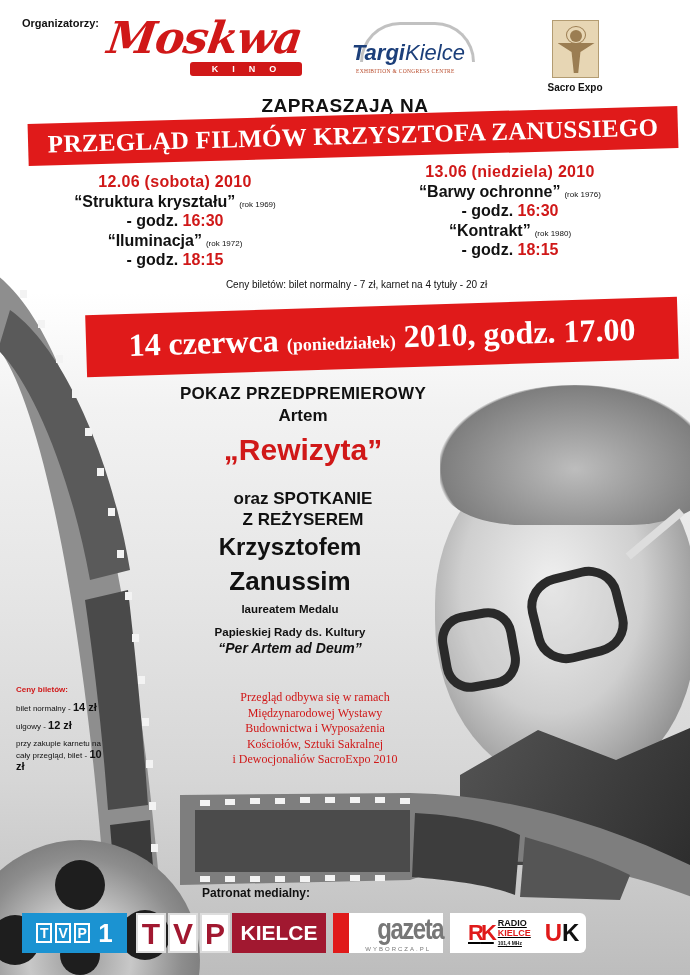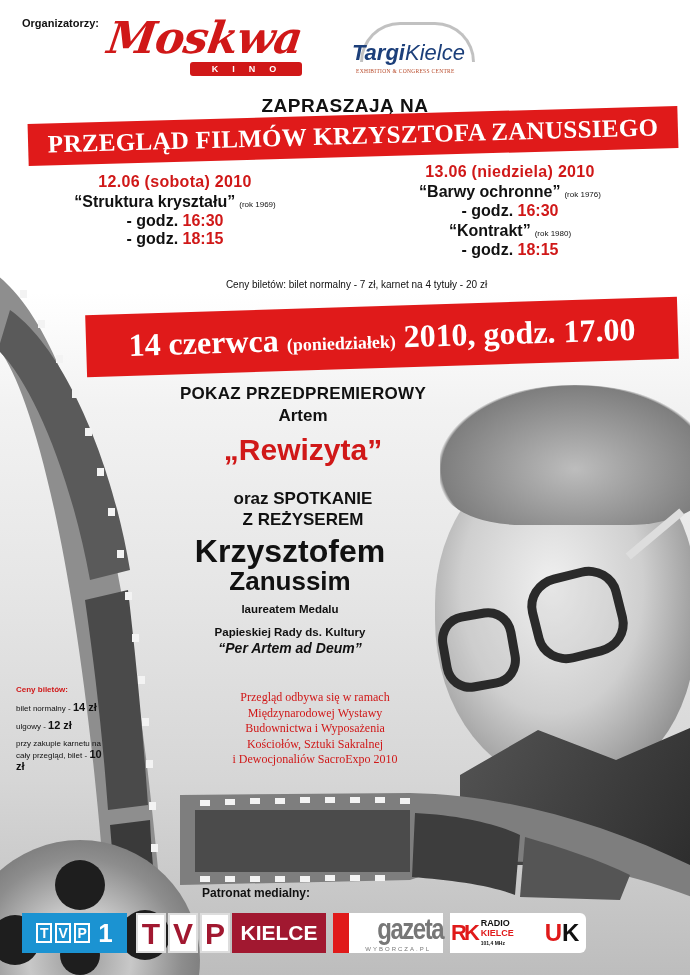--- a/index.html
+++ b/index.html
@@ -64,21 +64,21 @@
   .strip-left { position: absolute; left: -10px; top: 250px; width: 200px; height: 640px; }
   .strip-left svg { width: 100%; height: 100%; }
 
   
   .center { position: absolute; left: 123px; width: 360px; text-align: center; color: #111; }
   .c1 { top: 384px; font-size: 17px; font-weight: bold; letter-spacing: .3px; }
   .c2 { top: 406px; font-size: 17px; font-weight: bold; }
   .c3 { top: 433px; font-size: 30px; font-weight: bold; color: #d01818; }
   .c4 { top: 489px; font-size: 17px; font-weight: bold; }
   .c5 { top: 510px; font-size: 17px; font-weight: bold; }
-  .c6 { top: 533px; left: 130px; width: 320px; font-size: 32px; font-weight: bold; }
+  .c6 { top: 533px; left: 130px; width: 320px; font-size: 24px; font-weight: bold; }
   .c7 { top: 566px; left: 130px; width: 320px; font-size: 26px; font-weight: bold; }
   .c8 { top: 603px; left: 130px; width: 320px; font-size: 11.5px; font-weight: bold; }
   .c9 { top: 626px; left: 130px; width: 320px; font-size: 11.5px; font-weight: bold; }
   .c10 { top: 640px; left: 130px; width: 320px; font-size: 14px; font-weight: bold; font-style: italic; }
 
   .sacro-note { position: absolute; left: 200px; top: 690px; width: 230px; font-family: "Liberation Serif", serif; color: #d01818; font-size: 12px; line-height: 15.5px; text-align: center; }
 
   .prices-left { position: absolute; left: 16px; top: 684px; width: 90px; font-size: 8px; color: #111; line-height: 11px; }
   .prices-left .h { color: #d01818; font-weight: bold; margin-bottom: 7px; }
   .prices-left .row { margin-bottom: 6px; }
@@ -102,21 +102,21 @@
   .tvp1 .b { border: 2px solid #fff; width: 16px; height: 20px; font-size: 14px; font-weight: bold; text-align: center; line-height: 16px; }
   .tvp1 .one { font-size: 26px; font-weight: bold; margin-left: 5px; }
   .tvpk { left: 136px; width: 190px; display: flex; }
   .tvpk .tl { width: 30px; height: 40px; background: #fff; border: 2px solid #ddd; color: #a11830; font-size: 30px; font-weight: bold; text-align: center; line-height: 38px; margin-right: 2px; }
   .tvpk .k { flex: 1; background: #a11830; color: #fff; font-size: 21px; font-weight: bold; text-align: center; line-height: 40px; }
   .gazeta { left: 333px; width: 110px; background: #fff; display: flex; }
   .gazeta .red { width: 22px; background: #e01a1a; }
   .gazeta .txt { flex: 1; text-align: left; position: relative; padding-left: 28px; }
   .gazeta .g { font-family: "Liberation Sans", sans-serif; font-size: 24px; font-weight: bold; color: #777; letter-spacing: -1.5px; line-height: 32px; display: block; transform: scaleY(1.2); }
   .gazeta .w { font-size: 6px; color: #777; letter-spacing: 2px; position: absolute; left: 16px; bottom: 1px; }
-  .radio { left: 450px; width: 100px; background: #fff; display: flex; align-items: center; padding: 0 1px; }
+  .radio { left: 450px; width: 100px; background: #fff; display: flex; align-items: center; padding: 0 18px; text-decoration: underline; }
   .radio .rk { font-size: 22px; font-weight: bold; color: #222; letter-spacing: -3px; margin-right: 4px; }
   .radio .rk span { color: #e01a1a; }
   .radio .rt { font-size: 9px; font-weight: bold; color: #111; line-height: 10px; }
   .radio .rt .ki { color: #e01a1a; }
   .radio .rt .mhz { font-size: 5px; }
   .uk { left: 538px; width: 48px; background: #fff; color: #111; font-size: 24px; font-weight: bold; text-align: center; line-height: 40px; border-radius: 6px; }
   .uk span { color: #e01a1a; }
 </style>
 </head>
 <body>
@@ -161,28 +161,37 @@
   <div class="org-label">Organizatorzy:</div>
   <div class="moskwa">
     <div class="word">Moskwa</div>
     <div class="kino">KINO</div>
   </div>
   <div class="targi">
     <div class="arc"></div>
     <div class="name"><b>Targi</b><span>Kielce</span></div>
     <div class="sub">EXHIBITION &amp; CONGRESS CENTRE</div>
   </div>
+  <div class="sacro">
+    <div class="box">
+      <div class="halo"></div>
+        <div class="head"></div>
+        <div class="body"></div>
+    </div>
+    <div class="label">Sacro Expo</div>
+  </div>
 
   <div class="invite">ZAPRASZAJĄ NA</div>
   <div class="banner1">PRZEGLĄD FILMÓW KRZYSZTOFA ZANUSSIEGO</div>
 
   <div class="day d1">
     <div class="date">12.06 (sobota) 2010</div>
     <div class="film"><span>“Struktura kryształu”</span><span class="year">(rok 1969)</span></div>
     <div class="time"><span>- godz.</span> <span class="t">16:30</span></div>
+    <div class="film"><span>“Iluminacja”</span><span class="year">(rok 1972)</span></div>
     <div class="time"><span>- godz.</span> <span class="t">18:15</span></div>
   </div>
   <div class="day d2">
     <div class="date">13.06 (niedziela) 2010</div>
     <div class="film"><span>“Barwy ochronne”</span><span class="year">(rok 1976)</span></div>
     <div class="time"><span>- godz.</span> <span class="t">16:30</span></div>
     <div class="film"><span>“Kontrakt”</span><span class="year">(rok 1980)</span></div>
     <div class="time"><span>- godz.</span> <span class="t">18:15</span></div>
   </div>
 

